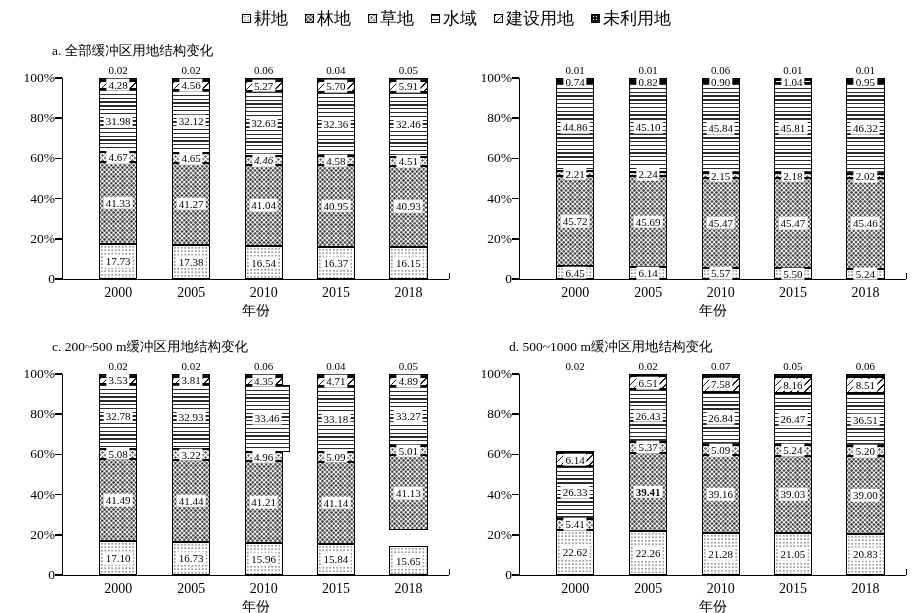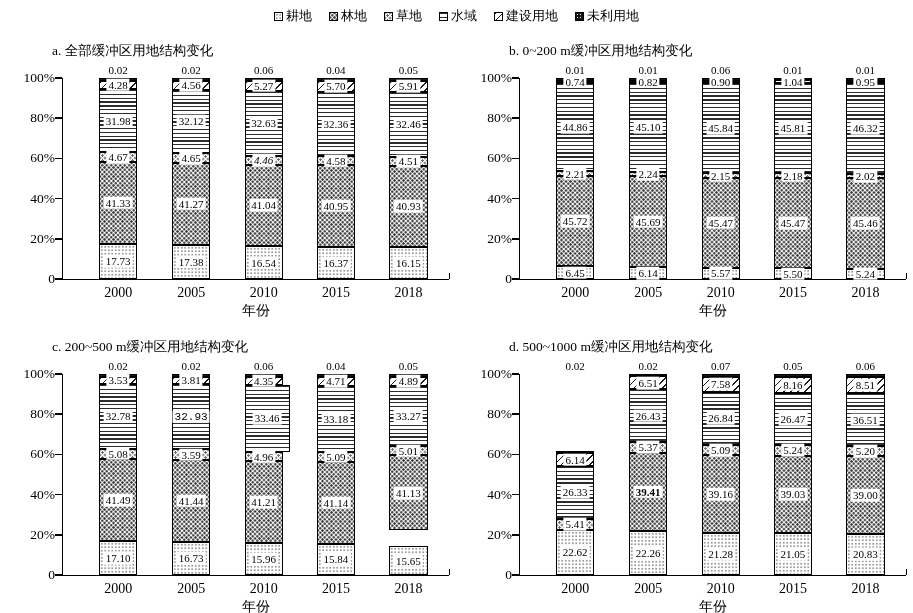--- a/index.html
+++ b/index.html
@@ -4,21 +4,21 @@
 <style>
   html,body{margin:0;padding:0;background:#fff;}
   body{
     width:913px;height:613px;position:relative;overflow:hidden;
     font-family:"Liberation Serif","DejaVu Serif",serif;color:#000;
   }
   
   .legend{
     position:absolute;left:0;top:7px;width:913px;
     display:flex;justify-content:center;align-items:flex-start;gap:17px;
-    font-size:13px;
+    font-size:17px;
   }
   .legend-item{display:inline-flex;align-items:center;gap:3px;}
   .swatch{width:9px;height:9px;border:1px solid #000;display:inline-block;box-sizing:border-box;}
   
   .pat-dots-light{background-color:#fff;background-image:radial-gradient(#9a9a9a 0.8px,transparent 1px);background-size:3.5px 3.5px;}
   .pat-dots-dense{background-color:#fff;background-image:radial-gradient(#3c3c3c 1.1px,transparent 1.35px),radial-gradient(#3c3c3c 1.1px,transparent 1.35px);background-size:4.5px 4.5px;background-position:0 0,2.25px 2.25px;}
   .pat-dots-medium{background-color:#fff;background-image:radial-gradient(#6e6e6e 1px,transparent 1.2px),radial-gradient(#6e6e6e 1px,transparent 1.2px);background-size:5px 5px;background-position:0 0,2.5px 2.5px;}
   .pat-hlines{background-color:#fff;background-image:repeating-linear-gradient(to bottom,#2c2c2c 0,#2c2c2c 1.3px,#fff 1.3px,#fff 3.8px);}
   .pat-diag{background-color:#fff;background-image:repeating-linear-gradient(135deg,#1c1c1c 0,#1c1c1c 1.3px,transparent 1.3px,transparent 5px);}
   .pat-solid-dark{background-color:#161616;background-image:radial-gradient(#fff 0.7px,transparent 0.9px);background-size:3px 3px;}
@@ -186,21 +186,20 @@
           </div>
           <div class="seg pat-dots-light" style="height: 16.15%;">
             <div class="seg-label">16.15</div>
           </div>
         </div>
         <div class="xcat" style="left: 89.5%;">2018</div>
         <div class="xlabel">年份</div>
       </div>
     </div>
     <div class="subplot" style="left: 457px; top: 32px;">
-      <div class="sp-title">b. 0~200 m缓冲区用地结构变化</div>
       <div class="plot">
         <div class="ytick" style="top: calc(0% - 0.75px);"></div>
         <div class="ytick-label" style="top: calc(0% - 7px);">100%</div>
         <div class="ytick" style="top: calc(20% - 0.75px);"></div>
         <div class="ytick-label" style="top: calc(20% - 7px);">80%</div>
         <div class="ytick" style="top: calc(40% - 0.75px);"></div>
         <div class="ytick-label" style="top: calc(40% - 7px);">60%</div>
         <div class="ytick" style="top: calc(60% - 0.75px);"></div>
         <div class="ytick-label" style="top: calc(60% - 7px);">40%</div>
         <div class="ytick" style="top: calc(80% - 0.75px);"></div>
@@ -346,25 +345,25 @@
             <div class="seg-label">17.10</div>
           </div>
         </div>
         <div class="xcat" style="left: 14.3%;">2000</div>
         <div class="bar" style="left: 28.25%;">
           <div class="top-label">0.02</div>
           <div class="seg pat-solid-dark" style="height: 0.02%; min-height: 2.5px;"></div>
           <div class="seg pat-diag" style="height: 3.81%;">
             <div class="seg-label">3.81</div>
           </div>
-          <div class="seg pat-hlines" style="height: 32.93%; font-family: Liberation Mono, monospace;">
+          <div class="seg pat-hlines" style="height: 32.93%;">
             <div class="seg-label">32.93</div>
           </div>
           <div class="seg pat-dots-medium" style="height: 5.06%;">
-            <div class="seg-label">3.59</div>
+            <div class="seg-label">3.22</div>
           </div>
           <div class="seg pat-dots-dense" style="height: 41.44%;">
             <div class="seg-label">41.44</div>
           </div>
           <div class="seg pat-dots-light" style="height: 16.73%;">
             <div class="seg-label">16.73</div>
           </div>
         </div>
         <div class="xcat" style="left: 33.2%;">2005</div>
         <div class="bar" style="left: 47.05%;">

